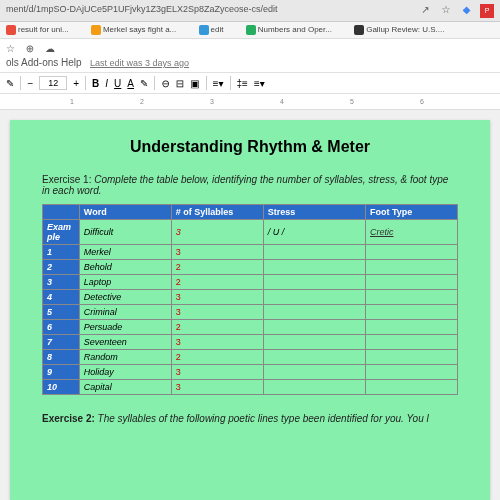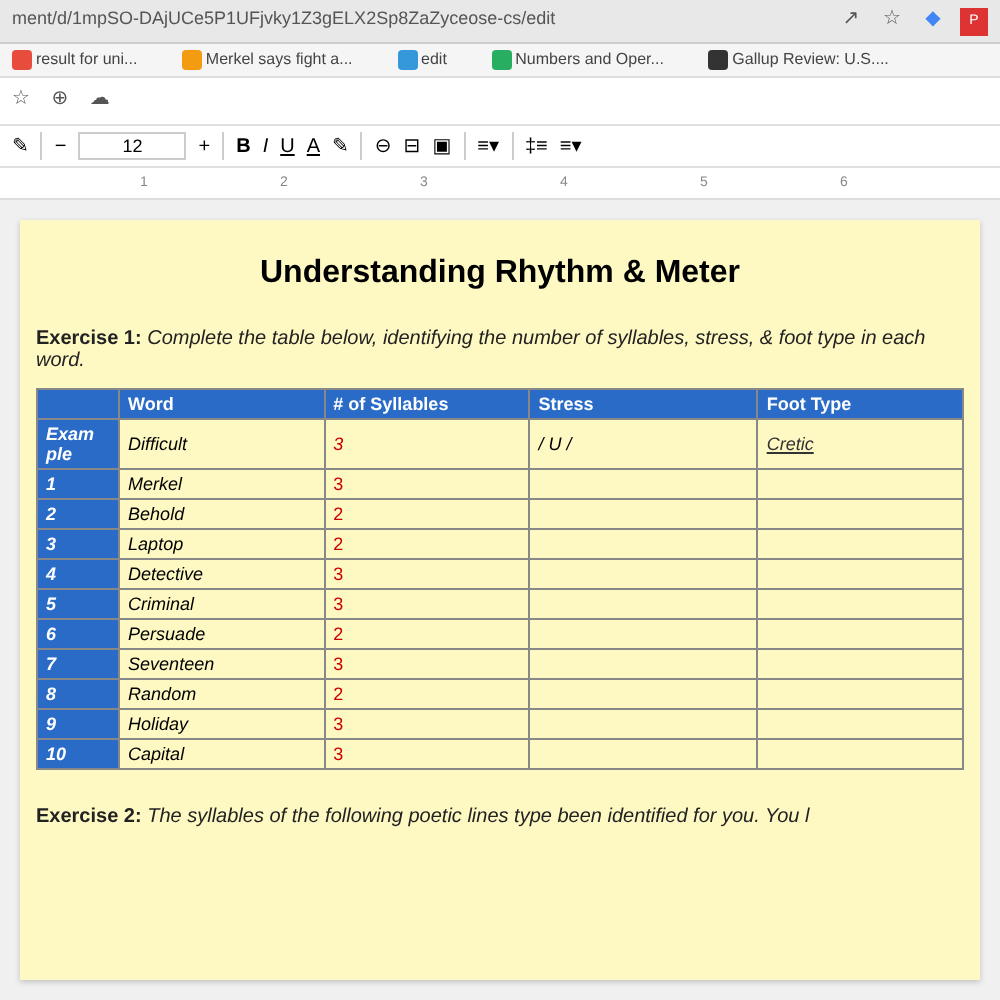--- a/index.html
+++ b/index.html
@@ -11,27 +11,27 @@
 .bookmarks{background:#f5f5f5;padding:3px 6px;font-size:8px;color:#444;border-bottom:1px solid #ddd;white-space:nowrap;overflow:hidden}
 .bookmarks span{margin-right:10px;display:inline-block}
 .bm-icon{width:10px;height:10px;display:inline-block;border-radius:2px;vertical-align:middle;margin-right:2px}
 .doc-toolbar{background:#fff;padding:4px 6px;font-size:10px;color:#555;border-bottom:1px solid #e0e0e0}
 .doc-toolbar .row1{margin-bottom:3px}
 .doc-toolbar .row1 span{margin-right:8px;cursor:pointer}
 .doc-toolbar .last-edit{text-decoration:underline;color:#777;font-size:9px}
 .star{color:#555}
 .format-bar{background:#fff;padding:3px 6px;border-bottom:1px solid #e0e0e0;font-size:10px;display:flex;align-items:center;gap:6px}
 .format-bar .sep{width:1px;height:14px;background:#ccc}
-.fsize{border:1px solid #ccc;padding:1px 21px;font-size:9px}
+.fsize{border:1px solid #ccc;padding:1px 8px;font-size:9px}
 .ruler{background:#fff;height:16px;border-bottom:1px solid #ddd;position:relative;font-size:7px;color:#888}
 .ruler-num{position:absolute;top:4px}
-.page{background:#fef9c3;margin:10px;padding:10px 8px;box-shadow:0 1px 3px rgba(0,0,0,0.2);min-height:380px}
+.page{background:#86efac;margin:10px;padding:10px 32px;box-shadow:0 1px 3px rgba(0,0,0,0.2);min-height:380px}
 .doc-title{text-align:center;font-weight:bold;font-size:16px;margin:8px 0 18px;color:#000}
 .exercise{font-size:10px;margin-bottom:8px;color:#222}
-.exercise b{font-weight:bold;font-style:normal}
+.exercise b{font-weight:normal;font-style:normal}
 .exercise i{font-style:italic}
 table{border-collapse:collapse;width:100%;font-size:9px}
 th,td{border:1px solid #888;padding:2px 4px;text-align:left;height:15px}
 th{background:#2a6bc7;color:#fff;font-weight:bold}
 .rowlabel{background:#2a6bc7;color:#fff;font-weight:bold;font-style:italic;width:36px}
 .word-col{width:90px;font-style:italic}
 .syl-col{width:90px;color:#c00}
 .stress-col{width:100px}
 .foot-col{width:90px}
 .ex-row td{font-style:italic}
@@ -57,20 +57,26 @@
   <span><i class="bm-icon" style="background:#3498db"></i><span>edit</span></span>
   <span><i class="bm-icon" style="background:#27ae60"></i><span>Numbers and Oper...</span></span>
   <span><i class="bm-icon" style="background:#333"></i><span>Gallup Review: U.S....</span></span>
 </div>
 
 <div class="doc-toolbar">
   <div class="row1">
     <span class="star">☆</span>
     <span>⊕</span>
     <span>☁</span>
+  </div>
+  <div>
+    <span>ols</span>
+    <span>Add-ons</span>
+    <span>Help</span>
+    &nbsp;&nbsp;<span class="last-edit">Last edit was 3 days ago</span>
   </div>
 </div>
 
 <div class="format-bar">
   <span>✎</span>
   <span class="sep"></span>
   <span>−</span>
   <span class="fsize">12</span>
   <span>+</span>
   <span class="sep"></span>

